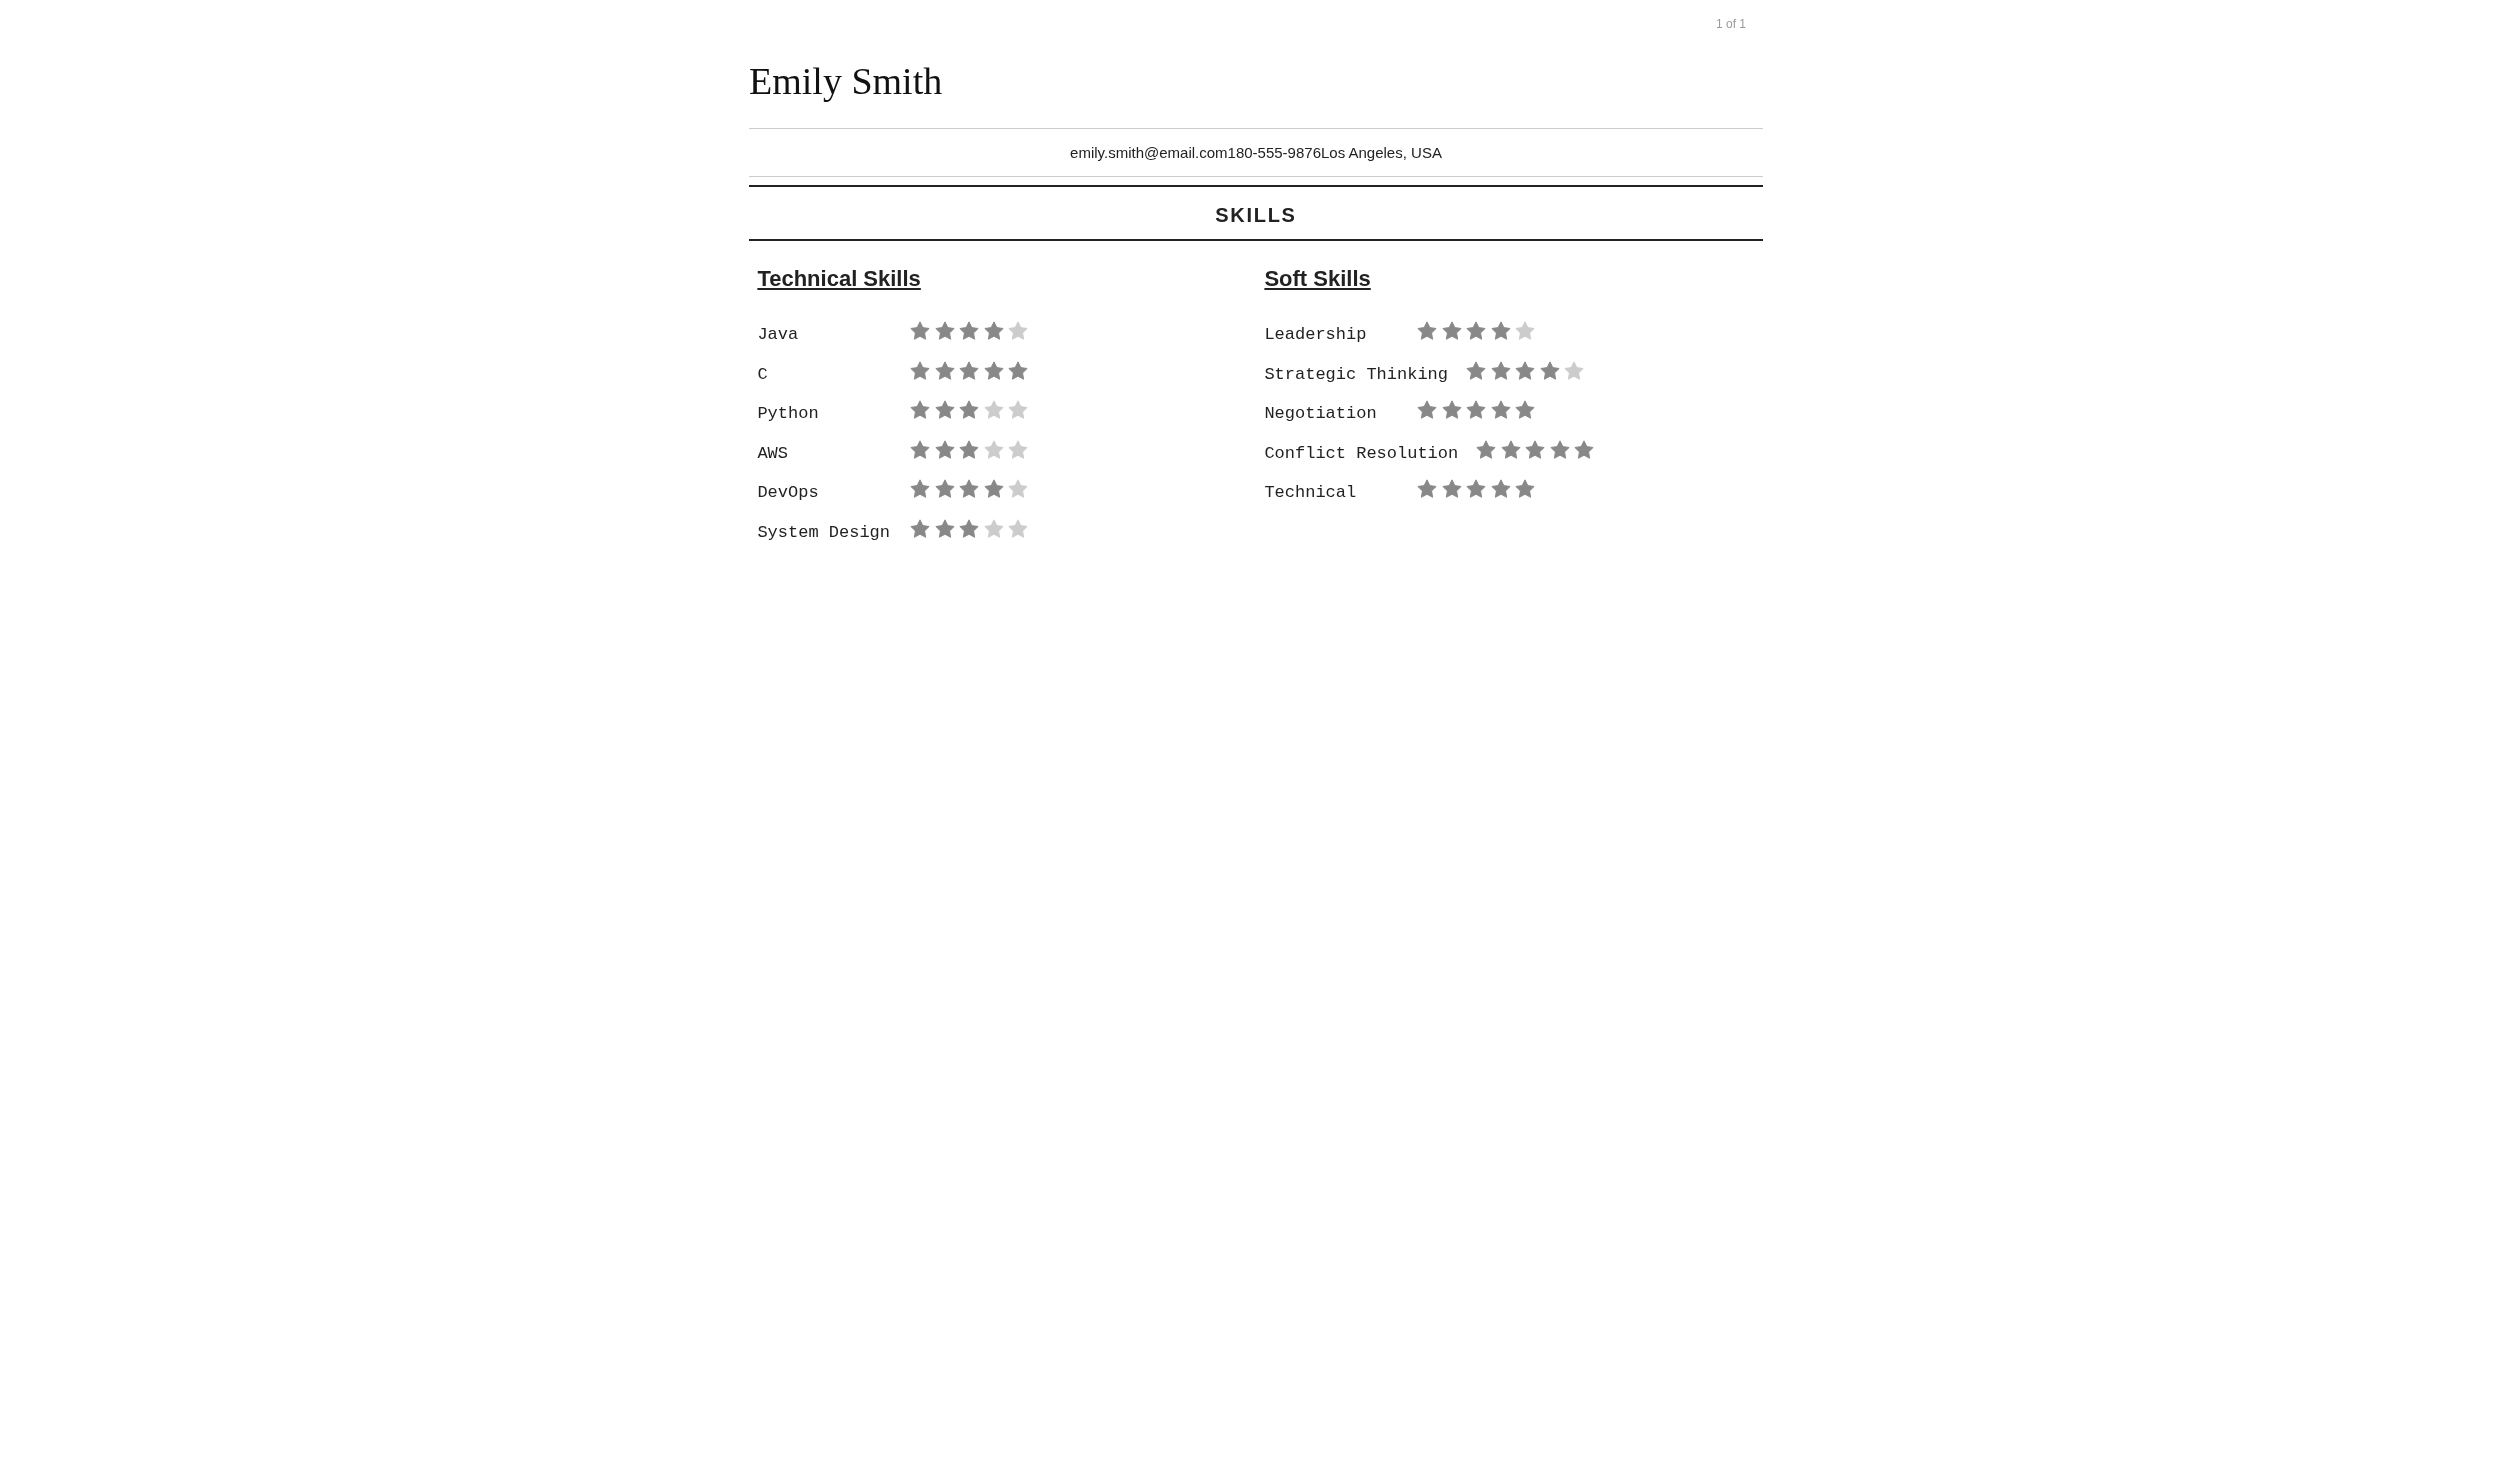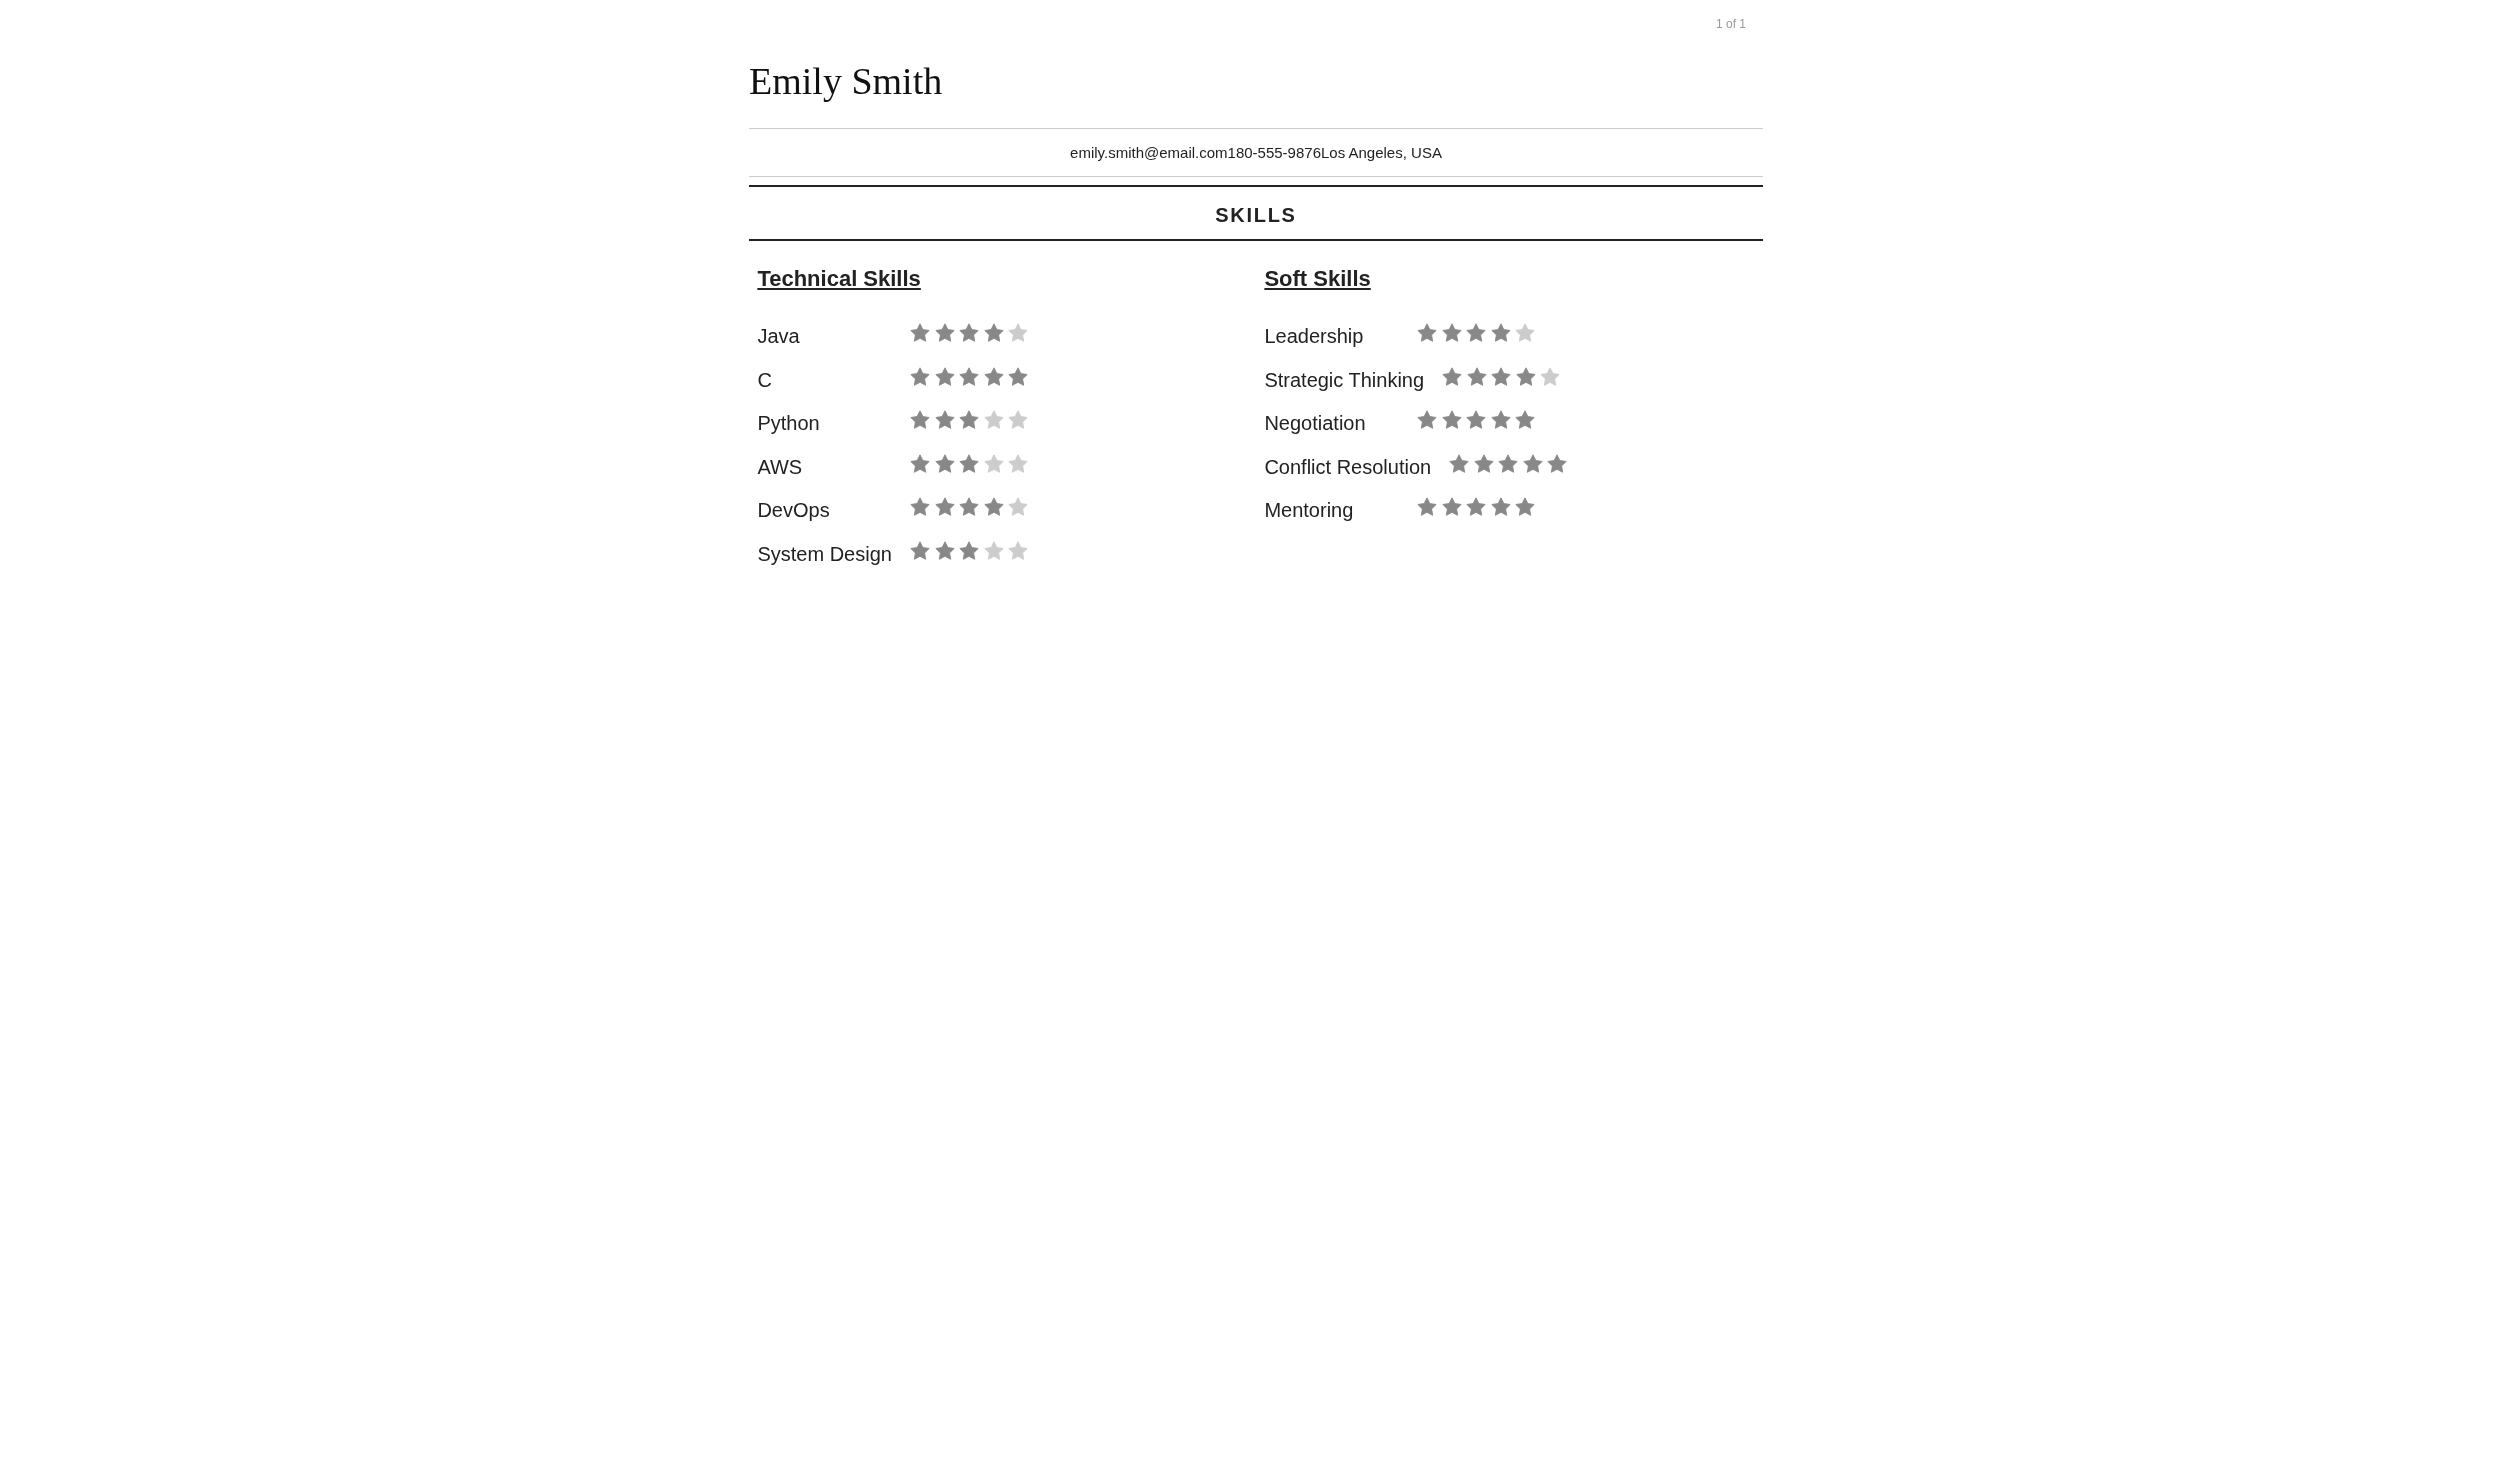--- a/index.html
+++ b/index.html
@@ -109,22 +109,22 @@
     }
 
     .skill-row {
       display: flex;
       align-items: center;
       margin-bottom: 13.5px;
       gap: 17px;
     }
 
     .skill-name {
-      font-size: 20px;
-      font-family: Liberation Sans, sans-serif;
+      font-size: 17px;
+      font-family: Liberation Mono, monospace;
       min-width: 135px;
       color: #222222;
       margin-top: 7px;
     }
 
     .star-rating {
       display: flex;
       gap: 2.5px;
     }
 
@@ -467,21 +467,21 @@
         </svg>
       </span>
               <span class="star">
         <svg viewBox="0 0 24 24" xmlns="http://www.w3.org/2000/svg">
           <polygon points="12,2 15.09,8.26 22,9.27 17,14.14 18.18,21.02 12,17.77 5.82,21.02 7,14.14 2,9.27 8.91,8.26" fill="#888888" stroke="#888888" stroke-width="1"></polygon>
         </svg>
       </span>
             </div>
     </div>
           <div class="skill-row">
-      <span class="skill-name">Mentoring</span>
+      <span class="skill-name">Technical</span>
       <div class="star-rating">
               <span class="star">
         <svg viewBox="0 0 24 24" xmlns="http://www.w3.org/2000/svg">
           <polygon points="12,2 15.09,8.26 22,9.27 17,14.14 18.18,21.02 12,17.77 5.82,21.02 7,14.14 2,9.27 8.91,8.26" fill="#888888" stroke="#888888" stroke-width="1"></polygon>
         </svg>
       </span>
               <span class="star">
         <svg viewBox="0 0 24 24" xmlns="http://www.w3.org/2000/svg">
           <polygon points="12,2 15.09,8.26 22,9.27 17,14.14 18.18,21.02 12,17.77 5.82,21.02 7,14.14 2,9.27 8.91,8.26" fill="#888888" stroke="#888888" stroke-width="1"></polygon>
         </svg>

